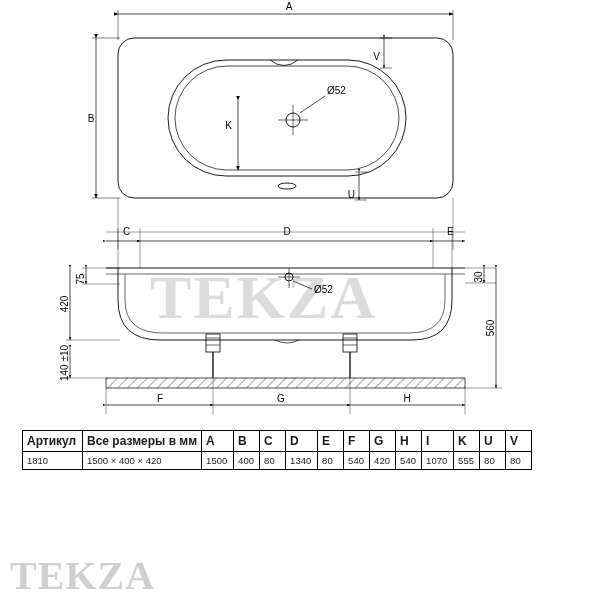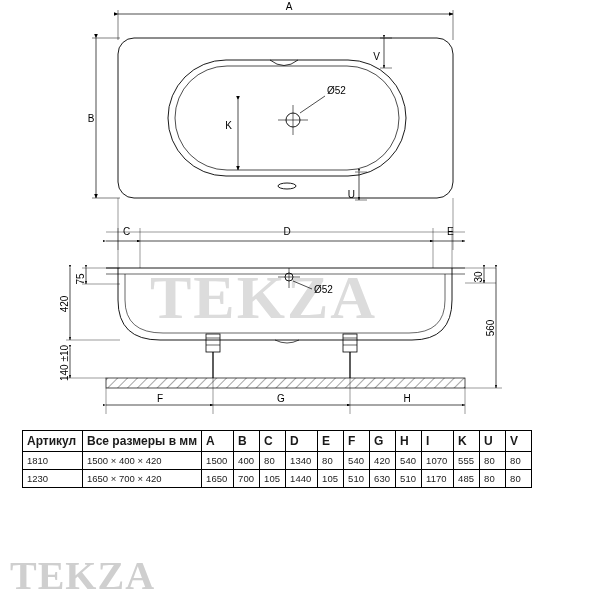--- a/index.html
+++ b/index.html
@@ -260,32 +260,16 @@
         <td class="num">1340</td>
         <td class="num">80</td>
         <td class="num">540</td>
         <td class="num">420</td>
         <td class="num">540</td>
         <td class="num">1070</td>
         <td class="num">555</td>
         <td class="num">80</td>
         <td class="num">80</td>
       </tr>
-      <tr>
-        <td>1230</td>
-        <td>1650 × 700 × 420</td>
-        <td class="num">1650</td>
-        <td class="num">700</td>
-        <td class="num">105</td>
-        <td class="num">1440</td>
-        <td class="num">105</td>
-        <td class="num">510</td>
-        <td class="num">630</td>
-        <td class="num">510</td>
-        <td class="num">1170</td>
-        <td class="num">485</td>
-        <td class="num">80</td>
-        <td class="num">80</td>
-      </tr>
     </tbody>
   </table>
 
 </div>
 
 </body></html>

